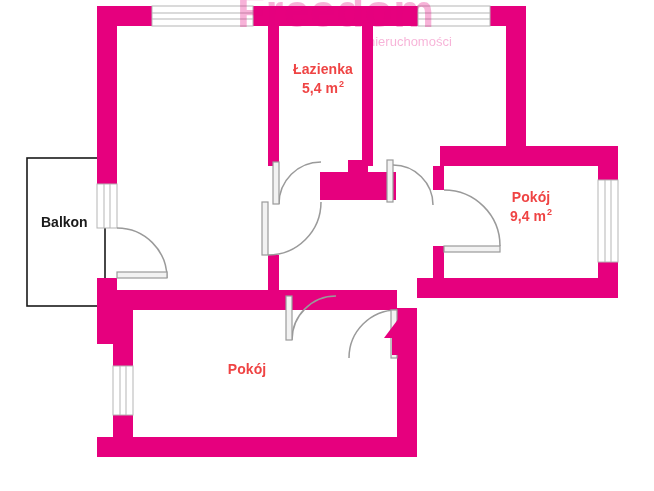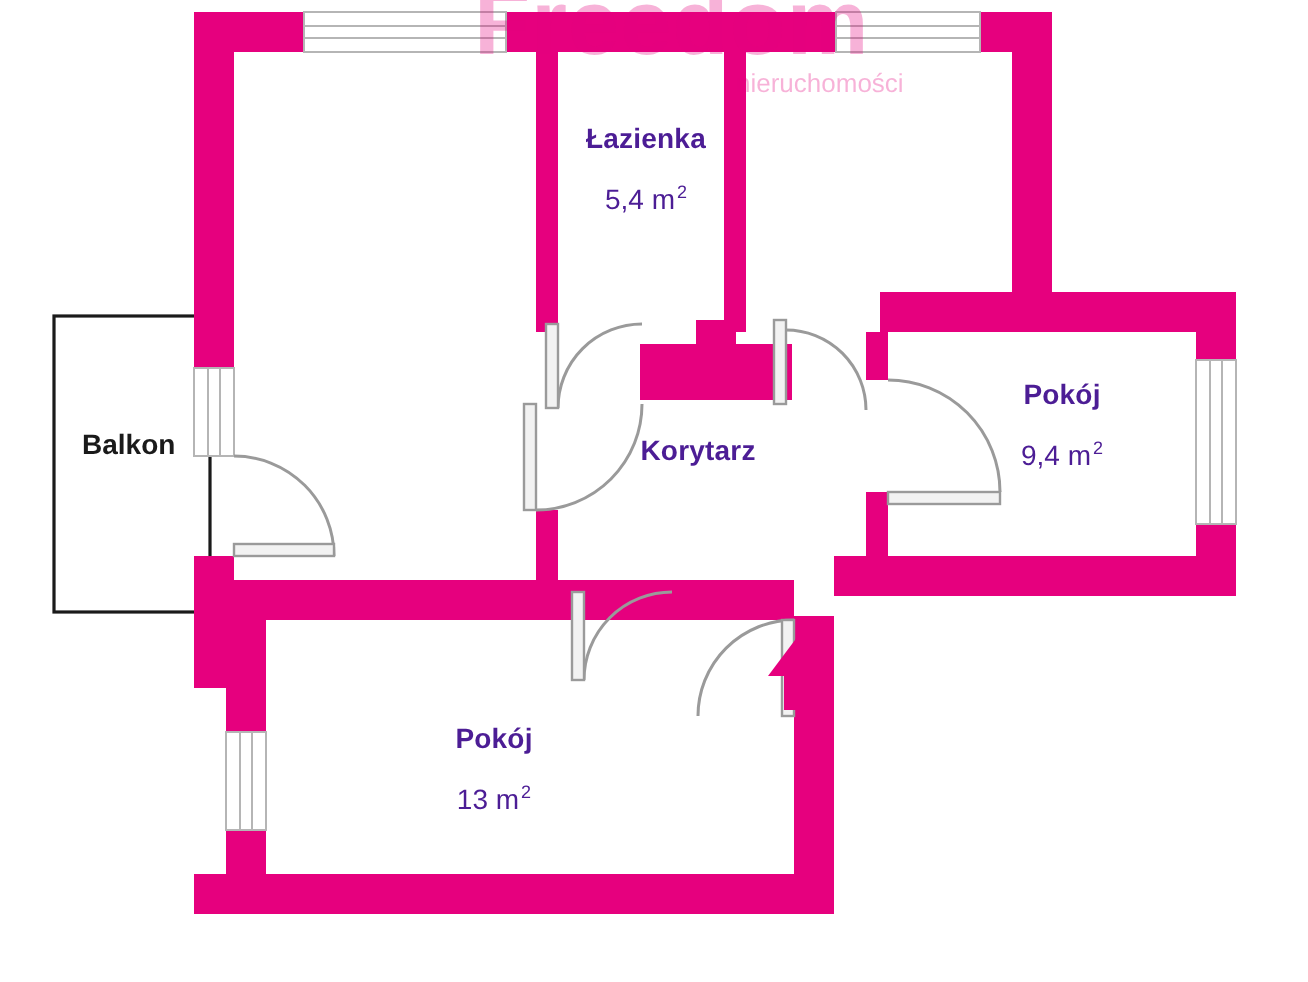--- a/index.html
+++ b/index.html
@@ -24,36 +24,36 @@
     position: absolute;
     left: 0;
     top: 0;
     width: 654px;
     height: 491px;
     display: block;
   }
   .room-label {
     position: absolute;
     text-align: center;
-    color: #4c1d95;
+    color: #ef4444;
     white-space: nowrap;
     line-height: 1.12;
     pointer-events: none;
   }
   .room-name {
     font-weight: bold;
     font-size: 14px;
     letter-spacing: 0.1px;
     display: block;
   }
   .room-area {
-    font-weight: normal;
+    font-weight: bold;
     font-size: 14px;
     display: block;
-    margin-top: 13px;
+    margin-top: 1px;
   }
   .room-area sup {
     font-size: 9px;
     vertical-align: super;
     margin-left: 1px;
   }
   .balcony-label {
     position: absolute;
     font-weight: bold;
     font-size: 14px;
@@ -232,24 +232,22 @@
     <span class="room-area"><span>5,4 m</span><sup>2</sup></span>
   </div>
 
 
   <div class="room-label" style="left:478px; top:190px; width:106px;">
     <span class="room-name">Pokój</span>
     <span class="room-area"><span>9,4 m</span><sup>2</sup></span>
   </div>
 
   <div class="room-label" style="left:294px; top:218px; width:110px;">
-    <span class="room-name">Korytarz</span>
   </div>
 
   <div class="room-label" style="left:194px; top:362px; width:106px;">
     <span class="room-name">Pokój</span>
-    <span class="room-area"><span>13 m</span><sup>2</sup></span>
   </div>
 
   <div class="balcony-label" style="left:41px; top:214px;">Balkon</div>
 
 
 </div>
 
 </body></html>

